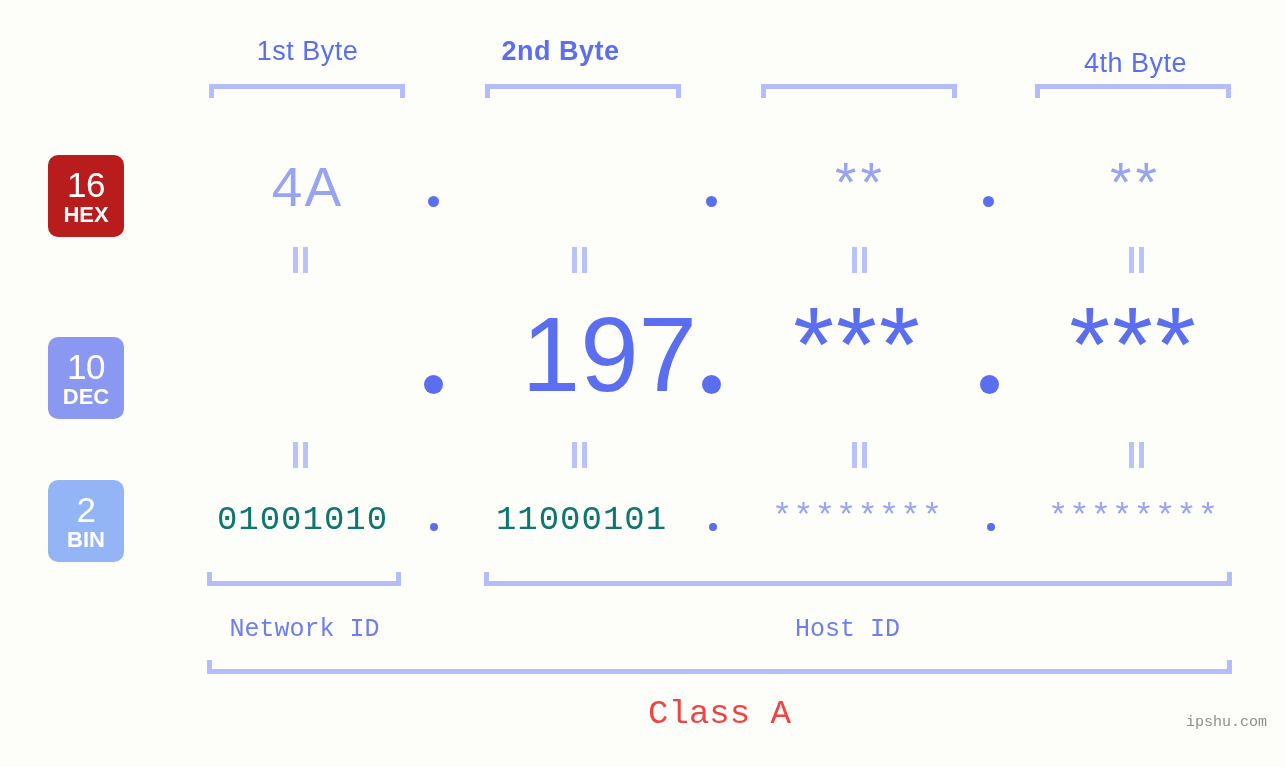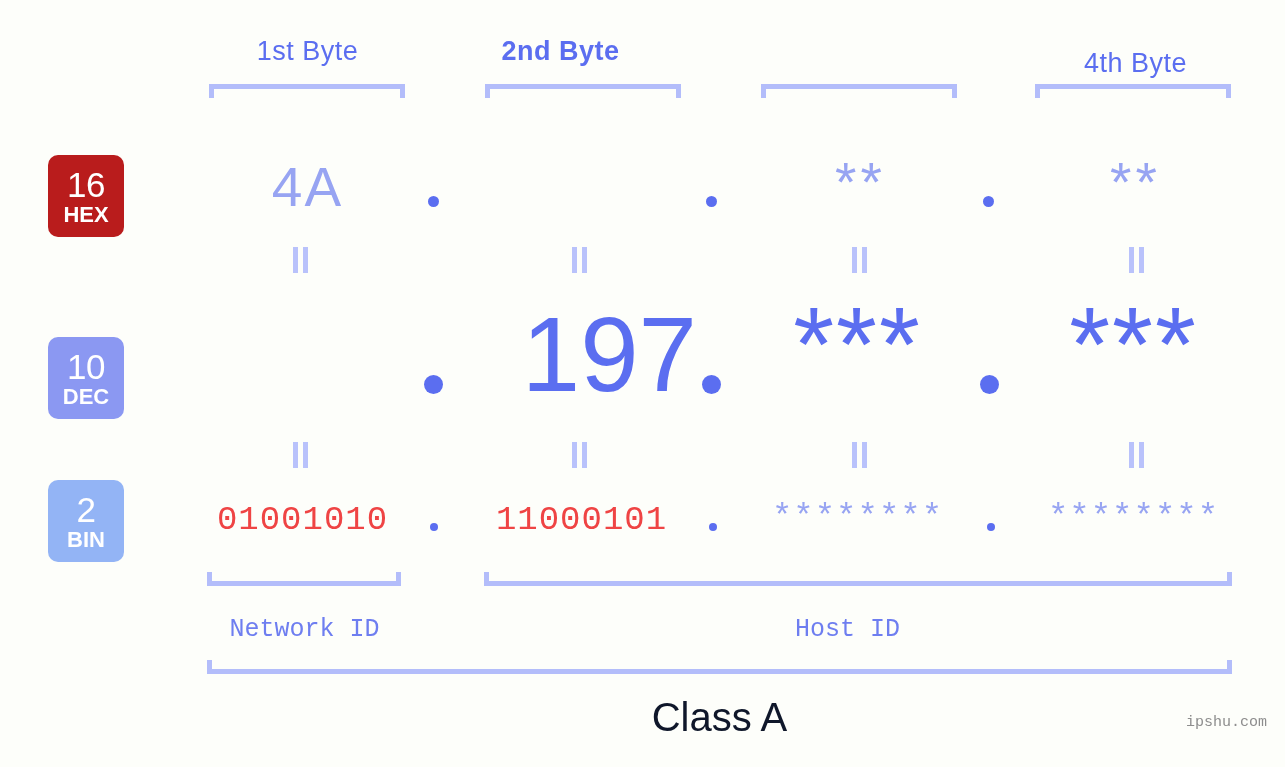--- a/index.html
+++ b/index.html
@@ -105,21 +105,21 @@
     letter-spacing: 0px;
   }
   .dec-star {
     font-size: 105px;
     color: #5b6ef0;
     font-family: "Liberation Sans", sans-serif;
     letter-spacing: 2px;
   }
   .bin-val {
     font-size: 34px;
-    color: #ef4444;
+    color: #0f766e;
     font-family: "Liberation Mono", monospace;
     letter-spacing: 1px;
   }
   .bin-star {
     font-size: 34px;
     color: #97a4f2;
     font-family: "Liberation Mono", monospace;
     letter-spacing: 1px;
   }
 
@@ -155,23 +155,23 @@
     position: absolute;
     text-align: center;
     color: #6e7ef0;
     font-size: 25px;
     font-family: "Liberation Mono", monospace;
     white-space: nowrap;
   }
   .class-label {
     position: absolute;
     text-align: center;
-    color: #0f172a;
-    font-size: 40px;
-    font-family: Liberation Sans, sans-serif;
+    color: #ef4444;
+    font-size: 34px;
+    font-family: Liberation Mono, monospace;
     white-space: nowrap;
   }
 
   
   .watermark {
     position: absolute;
     color: #8d8d8d;
     font-size: 15px;
     font-family: "Liberation Mono", monospace;
     white-space: nowrap;

